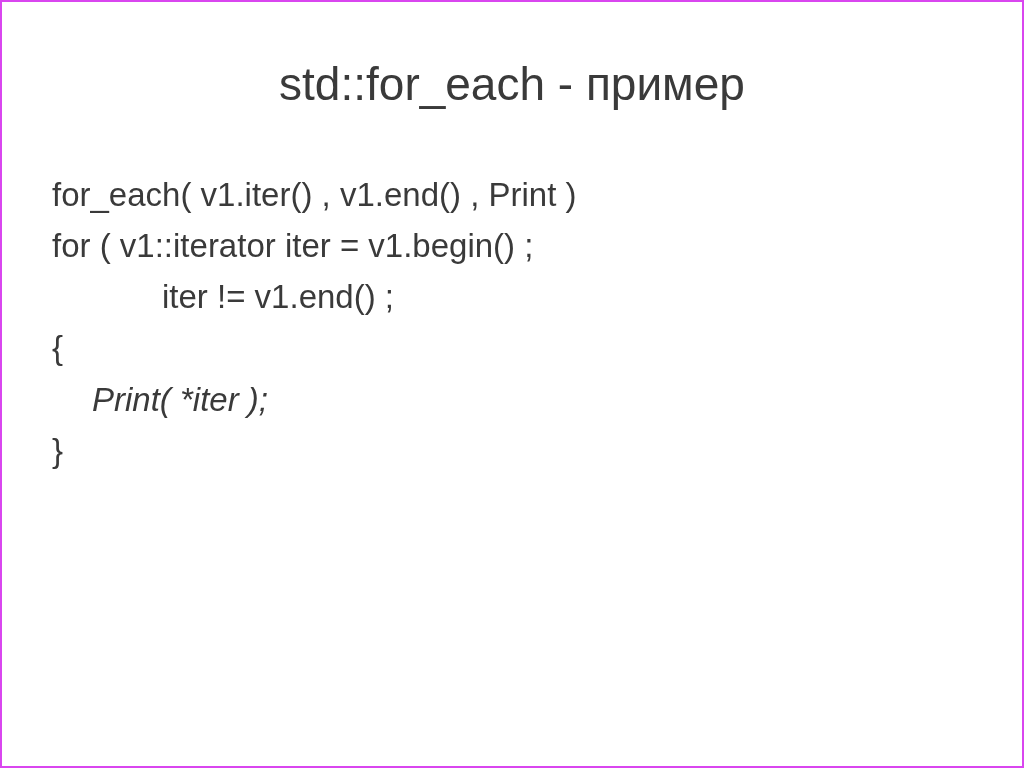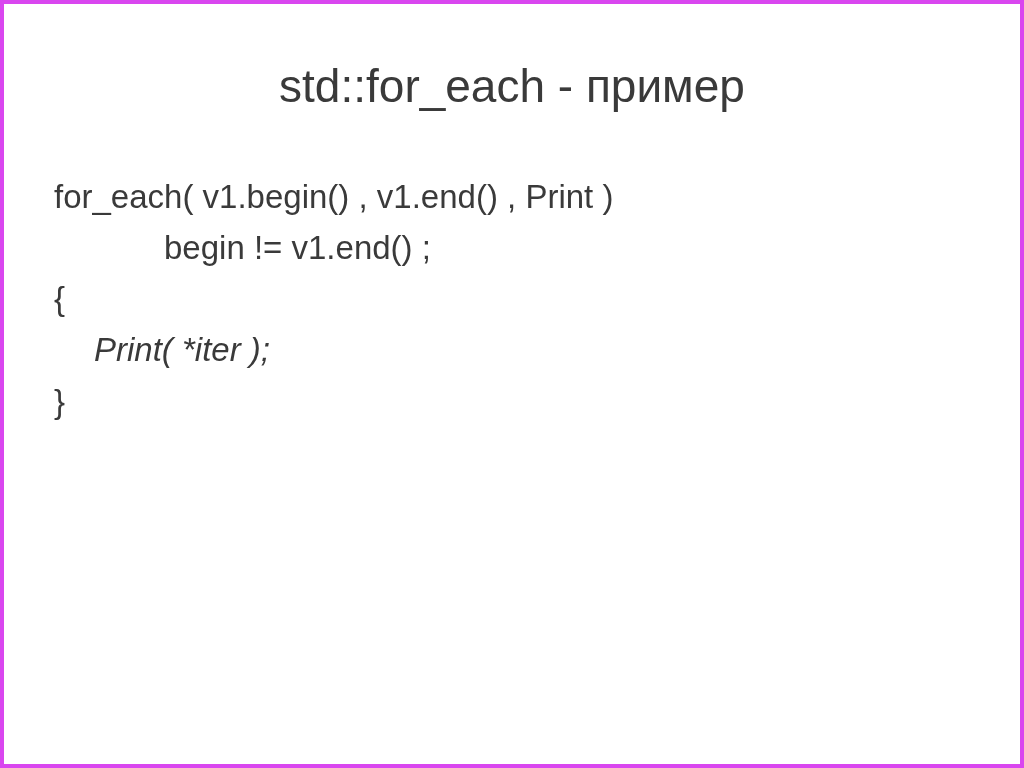--- a/index.html
+++ b/index.html
@@ -11,21 +11,21 @@
       width: 1024px;
       height: 768px;
       background: #ffffff;
       font-family: Arial, Helvetica, sans-serif;
       color: #3a3a3a;
       position: relative;
     }
     .slide-frame {
       width: 100%;
       height: 100%;
-      border: 4px solid #d946ef;
+      border: 2px solid #d946ef;
       padding: 30px 50px;
     }
     .title {
       text-align: center;
       font-size: 46px;
       font-weight: normal;
       margin-top: 25px;
       margin-bottom: 58px;
       color: #3a3a3a;
     }
@@ -45,19 +45,20 @@
       padding-left: 40px;
       font-style: italic;
     }
   </style>
 </head>
 <body>
 
 <div class="slide-frame">
   <h1 class="title">std::for_each - пример</h1>
   <div class="content">
-    <span class="code-line">for_each( v1.begin() , v1.end() , Print )</span>
-    <span class="code-line indent1">begin != v1.end() ;</span>
+    <span class="code-line">for_each( v1.iter() , v1.end() , Print )</span>
+    <span class="code-line">for ( v1::iterator iter = v1.begin() ;</span>
+    <span class="code-line indent1">iter != v1.end() ;</span>
     <span class="code-line">{</span>
     <span class="code-line indent-print">Print( *iter );</span>
     <span class="code-line">}</span>
   </div>
 </div>
 
 </body></html>

